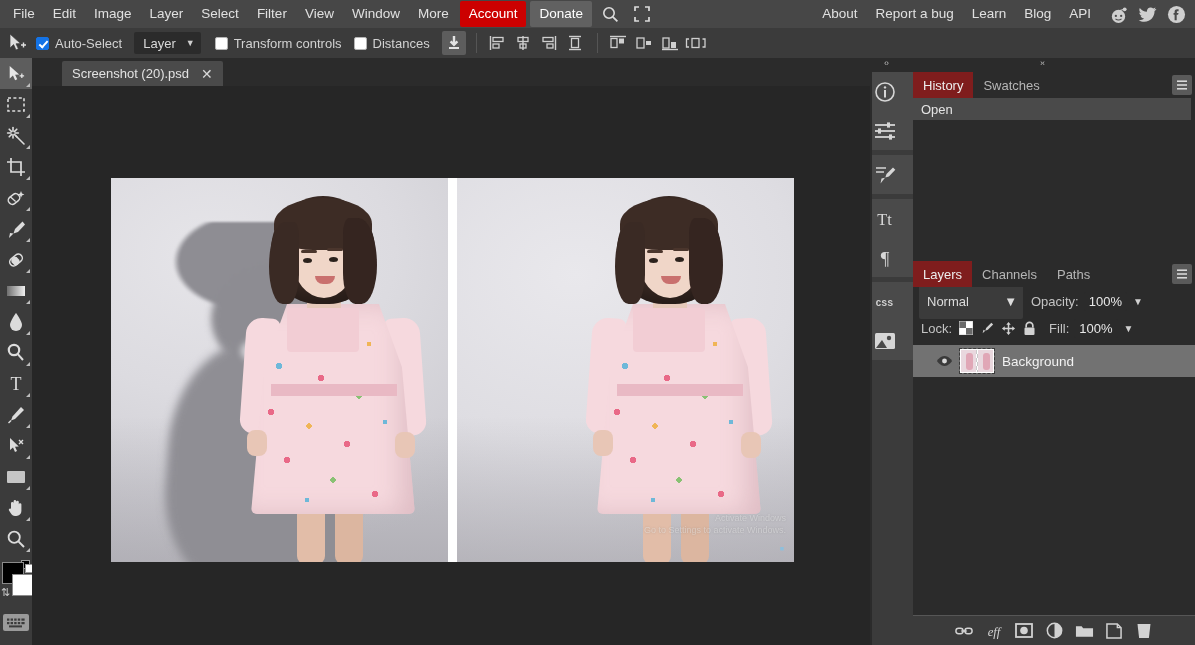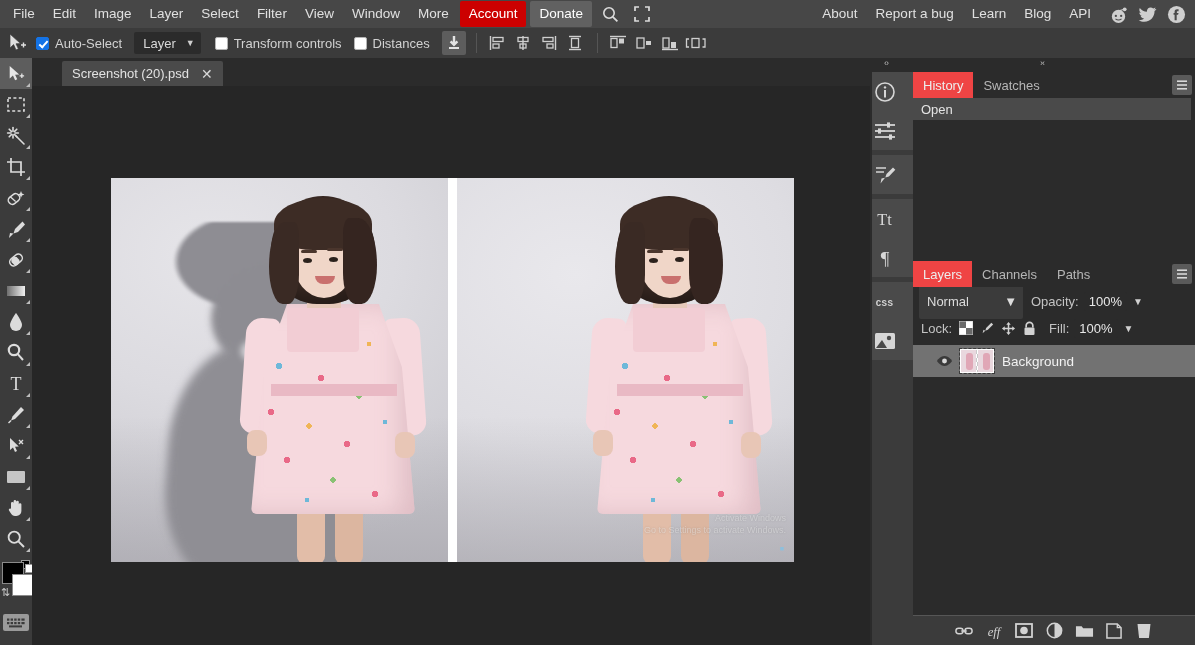--- a/index.html
+++ b/index.html
@@ -283,21 +283,21 @@
   .rail-btn { width: 25px; height: 39px; display:flex; align-items:center; justify-content:center; }
 
   .panel-col { position: absolute; left: 43px; top: 14px; width: 282px; }
 
   .panel-tabs {
     height: 26px; background: #2b2b2b; display: flex; align-items: stretch; position: relative;
   }
   .ptab {
     font-size: 13px; color: #b6b6b6; padding: 5px 10px; display:flex; align-items:center;
   }
-  .ptab.active { background: #ef4444; color: #ededed; }
+  .ptab.active { background: #7f1d1d; color: #ededed; }
   .ptab-menu {
     position: absolute; right: 3px; top: 3px; width: 20px; height: 20px;
     background: #5a5a5a; color:#ddd; font-size: 12px;
     display:flex; align-items:center; justify-content:center; border-radius:2px;
   }
   .history-body { background: #2b2b2b; height: 155px; padding-top: 0; }
   .hist-row {
     background: #4a4a4a; color: #e4e4e4; font-size: 13px; height: 22px;
     display: flex; align-items: center; padding-left: 8px; margin: 0 4px 0 0;
   }

